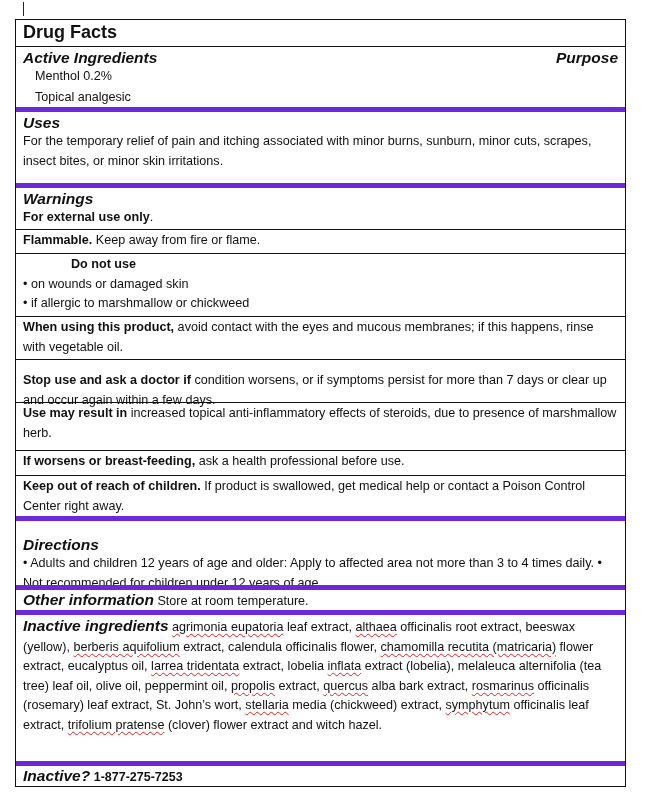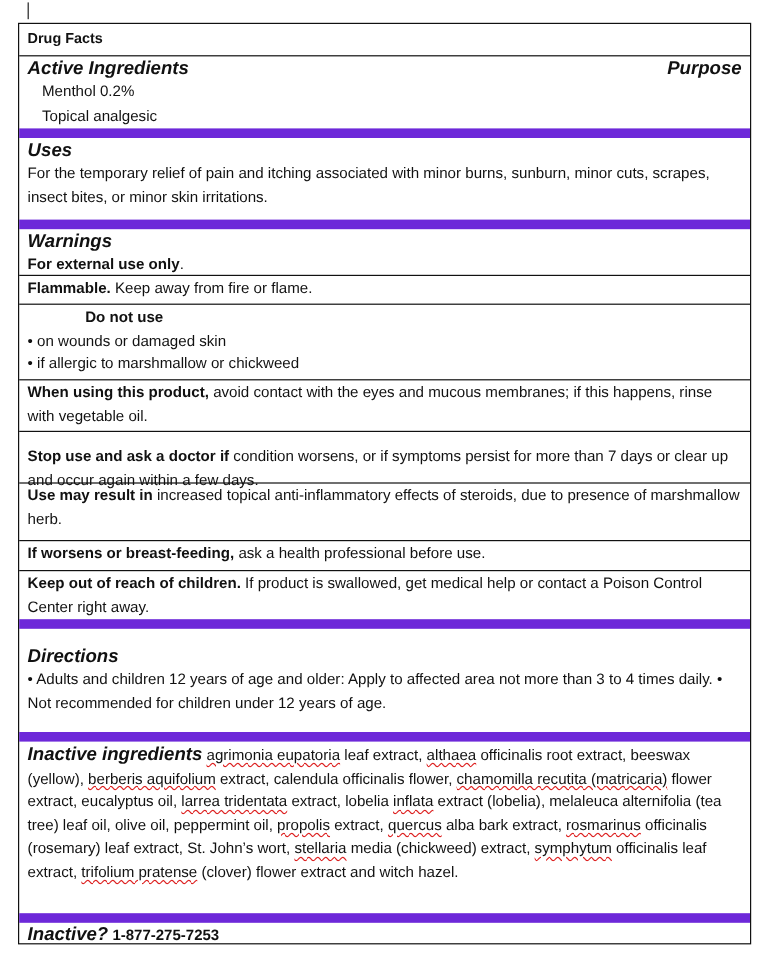--- a/index.html
+++ b/index.html
@@ -2,23 +2,23 @@
 <html><head>
 <meta charset="utf-8">
 <style>
   html, body { margin: 0; padding: 0; background: #ffffff; }
   body { width: 648px; height: 809px; position: relative; overflow: hidden;
          font-family: "Liberation Sans", "DejaVu Sans", sans-serif; color: #111; }
   .cursor { position: absolute; left: 23px; top: 2px; width: 1px; height: 14px; background: #222; }
   .box { position: absolute; left: 15px; top: 19px; width: 611px; height: 768px;
          border: 1.5px solid #111; box-sizing: border-box; }
   .sec { position: absolute; left: 0; right: 0; padding: 0 7px; box-sizing: border-box; }
-  .thick { border-top: 8px solid #6d28d9; }
+  .thick { border-top: 5px solid #6d28d9; }
   .thin { border-top: 1px solid #111; }
-  .h1 { font-weight: bold; font-size: 12px; }
+  .h1 { font-weight: bold; font-size: 18px; }
   .hi { font-weight: bold; font-style: italic; font-size: 15.5px; }
   .t { font-size: 12.6px; line-height: 19.5px; flex-direction: column; }
   .b { font-weight: bold; }
   .row { display: flex; justify-content: space-between; align-items: baseline; }
   .fill { flex: 1; border-bottom: 1px solid #111; margin: 0 2px 0 12px; height: 12px; }
   .sq { text-decoration: underline wavy #d22; text-decoration-thickness: 1px; text-underline-offset: 2px; }
 </style>
 </head>
 <body>
 
@@ -80,20 +80,23 @@
 
   <div class="sec thin" style="top:455px;height:42px;">
     <div class="t" style="margin-top:1px;"><span class="b">Keep out of reach of children.</span><span> If product is swallowed, get medical help or contact a Poison Control Center right away.</span></div>
   </div>
 
   <div class="sec thick" style="top:496px;height:70px;">
     <div class="hi" style="margin-top:15px;">Directions</div>
     <div class="t">• Adults and children 12 years of age and older: Apply to affected area not more than 3 to 4 times daily. • Not recommended for children under 12 years of age.</div>
   </div>
 
+  <div class="sec thick" style="top:565px;height:26px;">
+    <div style="margin-top:1px;"><span class="hi">Other information</span><span class="t"> Store at room temperature.</span></div>
+  </div>
 
   <div class="sec thick" style="top:590px;height:152px;">
     <div class="t" id="inactive" style="margin-top:1px;"><span class="hi">Inactive ingredients</span><span> </span><span class="sq">agrimonia eupatoria</span><span> leaf extract, </span><span class="sq">althaea</span><span> officinalis root extract, beeswax (yellow), </span><span class="sq">berberis aquifolium</span><span> extract, calendula officinalis flower, </span><span class="sq">chamomilla recutita (matricaria)</span><span> flower extract, eucalyptus oil, </span><span class="sq">larrea tridentata</span><span> extract, lobelia </span><span class="sq">inflata</span><span> extract (lobelia), melaleuca alternifolia (tea tree) leaf oil, olive oil, peppermint oil, </span><span class="sq">propolis</span><span> extract, </span><span class="sq">quercus</span><span> alba bark extract, </span><span class="sq">rosmarinus</span><span> officinalis (rosemary) leaf extract, St. John’s wort, </span><span class="sq">stellaria</span><span> media (chickweed) extract, </span><span class="sq">symphytum</span><span> officinalis leaf extract, </span><span class="sq">trifolium pratense</span><span> (clover) flower extract and witch hazel.</span></div>
   </div>
 
   <div class="sec thick" style="top:741px;height:25px;">
     <div style="margin-top:1px;"><span class="hi">Inactive?</span><span class="b" style="font-size:12.5px;"> 1-877-275-7253</span></div>
   </div>
 
 </div>

